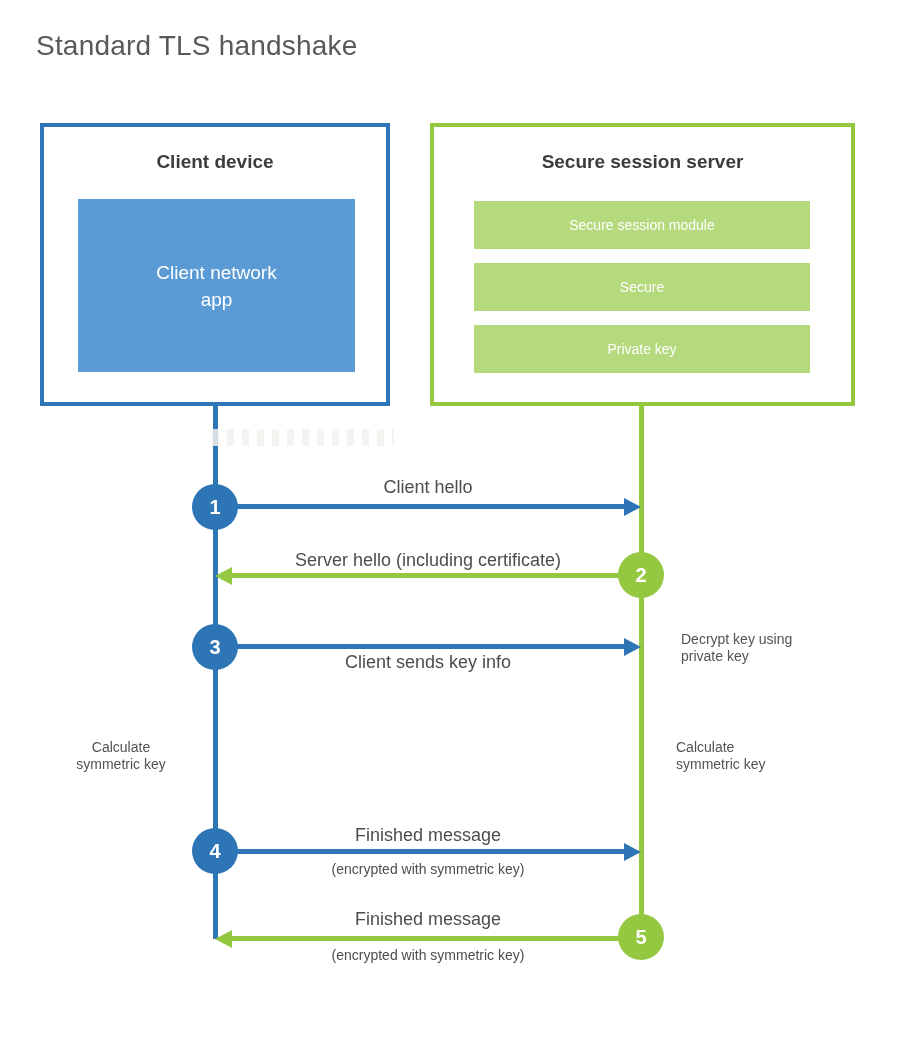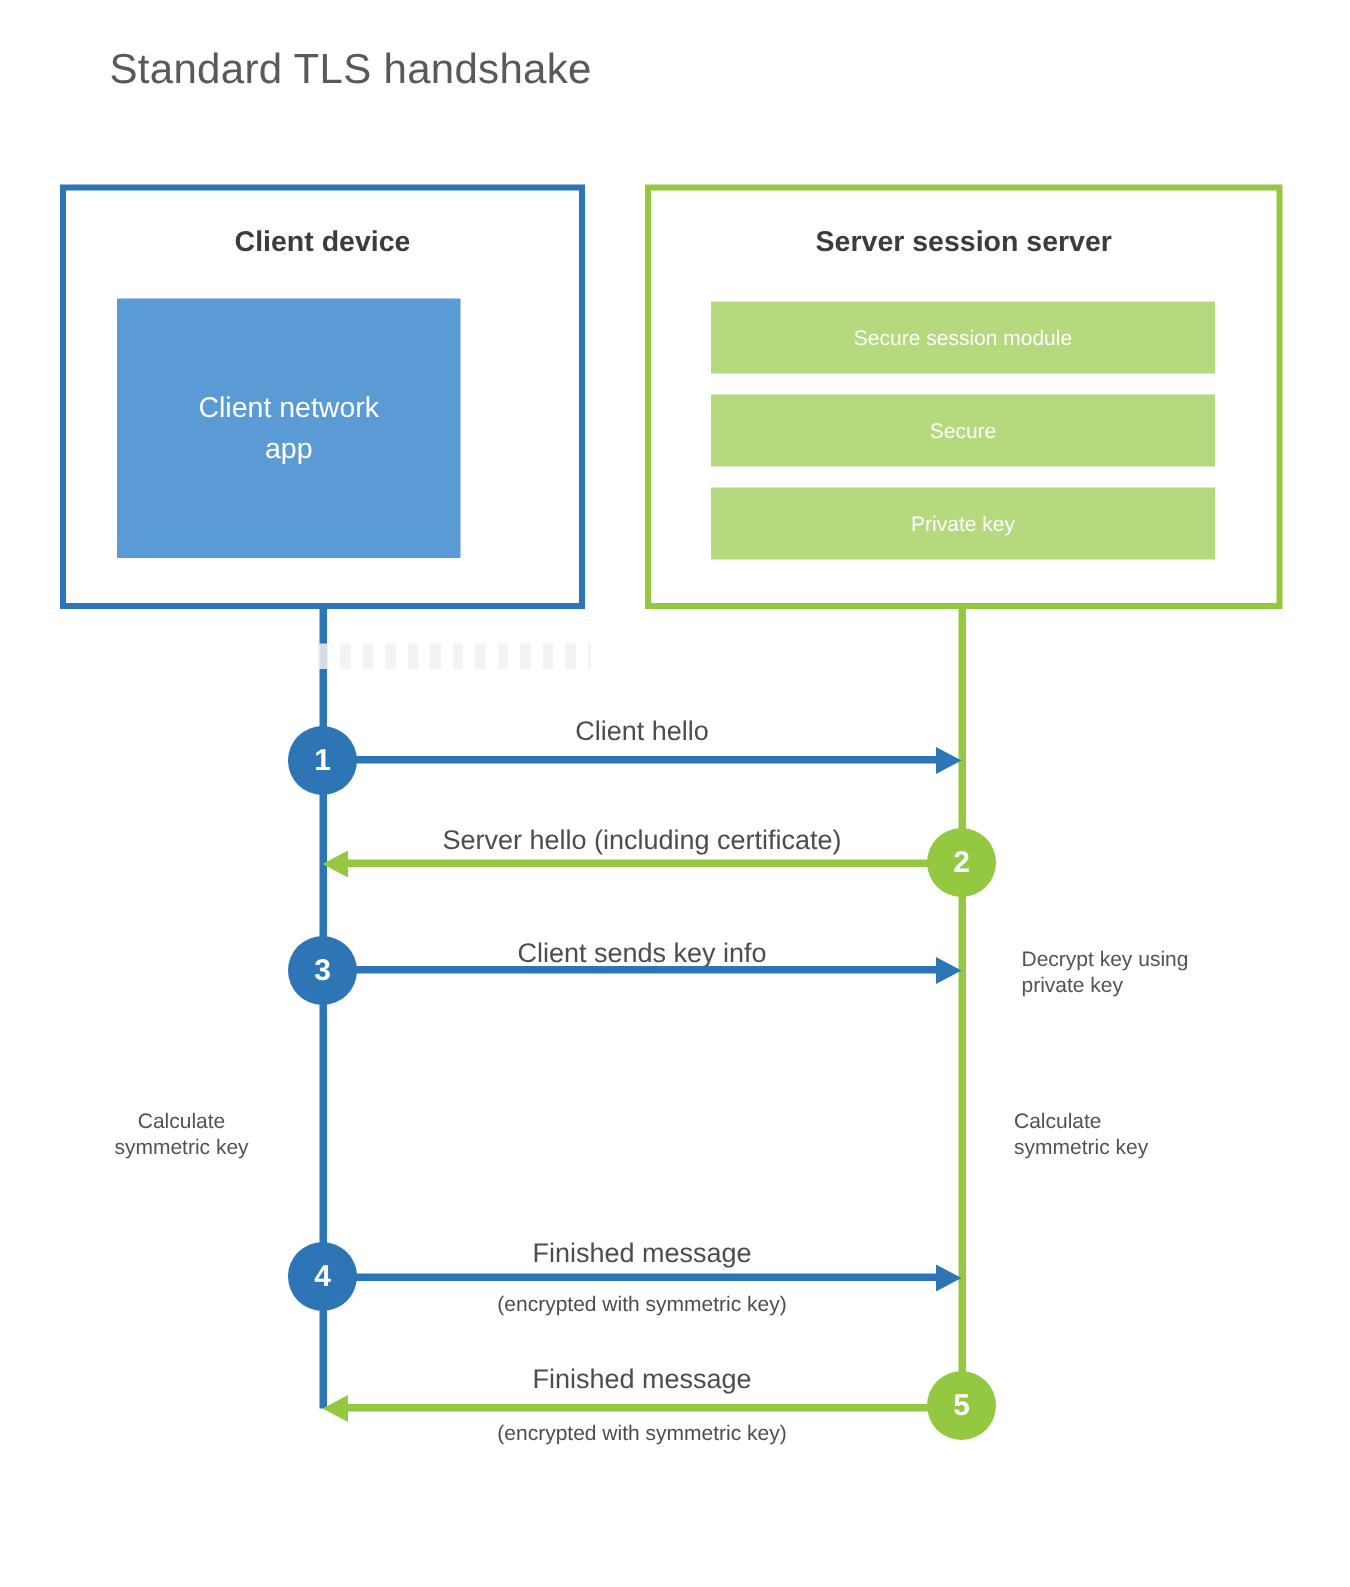--- a/index.html
+++ b/index.html
@@ -10,28 +10,28 @@
     --title-text:#58595b;
     --heading-text:#3c3c3c;
     --label-text:#4c4d4f;
     --note-text:#525356;
   }
   *{margin:0;padding:0;box-sizing:border-box;}
   html,body{background:#fff;}
   body{font-family:"Liberation Sans","DejaVu Sans",sans-serif;}
   .canvas{position:relative;width:900px;height:1058px;background:#fff;overflow:hidden;}
 
-  .page-title{position:absolute;left:36px;top:30px;font-size:28px;font-weight:300;color:var(--title-text);letter-spacing:.2px;margin-left:37px;}
+  .page-title{position:absolute;left:36px;top:30px;font-size:28px;font-weight:300;color:var(--title-text);letter-spacing:.2px;}
 
   .entity-box{position:absolute;top:123px;height:283px;border:4px solid;background:#fff;}
   .client-box{left:40px;width:350px;border-color:var(--blue);}
   .server-box{left:430px;width:425px;border-color:var(--green);}
   .entity-title{position:absolute;left:0;right:0;top:24px;text-align:center;font-size:19px;font-weight:700;color:var(--heading-text);}
 
-  .client-app{position:absolute;left:78px;top:199px;width:229px;height:173px;background:var(--blue-light);
+  .client-app{position:absolute;left:78px;top:199px;width:277px;height:173px;background:var(--blue-light);
     display:flex;align-items:center;justify-content:center;text-align:center;
     color:#fff;font-size:19px;line-height:27px;white-space:pre-line;}
 
   .module-bar{position:absolute;left:474px;width:336px;height:48px;background:var(--green-light);
     display:flex;align-items:center;justify-content:center;color:#fff;font-size:14px;}
   .bar-1{top:201px;} .bar-2{top:263px;} .bar-3{top:325px;}
 
   .lifeline{position:absolute;top:404px;width:5px;height:535px;}
   .lifeline.blue{left:213px;background:var(--blue);}
   .lifeline.green{left:639px;background:var(--green);}
@@ -68,42 +68,42 @@
 
   <div class="page-title">Standard TLS handshake</div>
 
   <div class="entity-box client-box">
     <div class="entity-title">Client device</div>
   </div>
   <div class="client-app">Client network
 app</div>
 
   <div class="entity-box server-box">
-    <div class="entity-title">Server session server</div>
+    <div class="entity-title">Secure session server</div>
   </div>
   <div class="module-bar bar-1">Secure session module</div>
   <div class="module-bar bar-2">Secure</div>
   <div class="module-bar bar-3">Private key</div>
 
   <div class="lifeline blue"></div>
   <div class="lifeline green"></div>
 
   <div class="watermark"></div>
 
   <div class="msg-label" style="top:477px;">Client hello</div>
   <div class="hline blue" style="left:217px;top:504px;width:408px;"></div>
   <div class="tri right" style="left:624px;top:498px;"></div>
   <div class="step-circle blue" style="left:192px;top:484px;">1</div>
 
   <div class="msg-label" style="top:550px;">Server hello (including certificate)</div>
   <div class="tri left" style="left:215px;top:567px;"></div>
   <div class="hline green" style="left:231px;top:573px;width:410px;"></div>
   <div class="step-circle green" style="left:618px;top:552px;">2</div>
 
-  <div class="msg-label" style="top:625px;">Client sends key info</div>
+  <div class="msg-label" style="top:652px;">Client sends key info</div>
   <div class="hline blue" style="left:217px;top:644px;width:408px;"></div>
   <div class="tri right" style="left:624px;top:638px;"></div>
   <div class="step-circle blue" style="left:192px;top:624px;">3</div>
 
   <div class="side-note note-decrypt">Decrypt key using
 private key</div>
   <div class="side-note note-calc-left">Calculate
 symmetric key</div>
   <div class="side-note note-calc-right">Calculate
 symmetric key</div>

